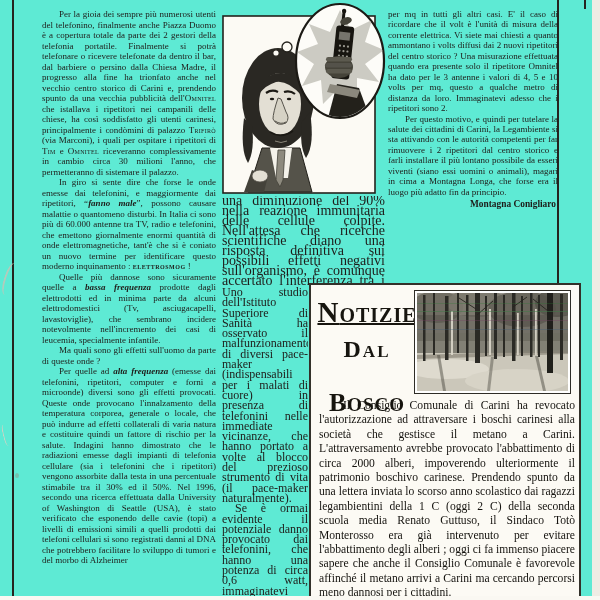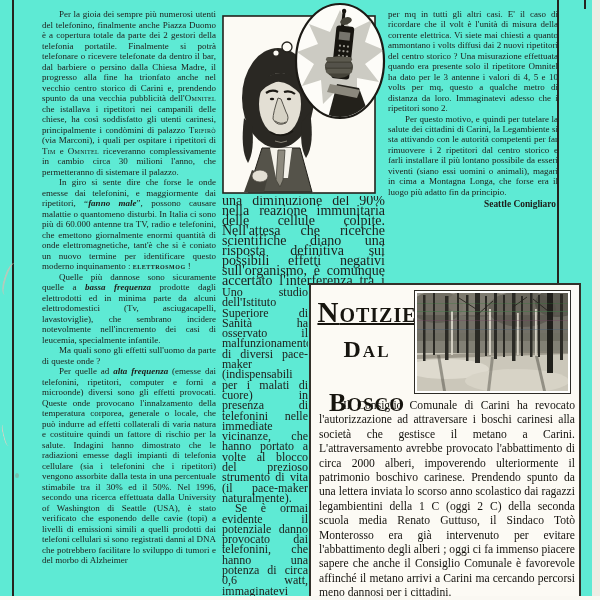--- a/index.html
+++ b/index.html
@@ -141,21 +141,21 @@
     <p class="noind">una diminuzione del 90% nella reazione immunitaria delle cellule colpite. Nell'attesa che ricerche scientifiche diano una risposta definitiva sui possibili effetti negativi sull'organismo, è comunque accertato l'interferenza tra i telefonini e altri apparecchi elettronici di vario genere : infatti sugli aerei e negli ospedali è severamente vietato il loro uso.</p>
   </div>
   <div id="col2narrow" class="col">
     <p class="noind">Uno studio dell'Istituto Superiore di Sanità ha osservato il malfunzionamento di diversi pace-maker (indispensabili per i malati di cuore) in presenza di telefonini nelle immediate vicinanze, che hanno portato a volte al blocco del prezioso strumento di vita (il pace-maker naturalmente).</p>
     <p class="ind">Se è ormai evidente il potenziale danno provocato dai telefonini, che hanno una potenza di circa 0,6 watt, immaginatevi cosa possono provocare i ripetitori, che hanno potenze superiori ai 25 watt (oltre 40 volte più potenti). L'Italia si è da poco dotata di una nuova direttiva per l'installazione di ripetitori nei centri urbani; essa prevede che il campo prodotto dai ripetitori non deve superare i 6 volt</p>
   </div>
 
   <div id="col3" class="col">
     <p class="noind">per mq in tutti gli altri casi. E' il caso di ricordare che il volt è l'unità di misura della corrente elettrica. Vi siete mai chiesti a quanto ammontano i volts diffusi dai 2 nuovi ripetitori del centro storico ? Una misurazione effettuata quando era presente solo il ripetitore Omnitel ha dato per le 3 antenne i valori di 4, 5 e 10 volts per mq, questo a qualche metro di distanza da loro. Immaginatevi adesso che i ripetitori sono 2.</p>
     <p class="ind">Per questo motivo, e quindi per tutelare la salute dei cittadini di Carini, la Legambiente si sta attivando con le autorità competenti per far rimuovere i 2 ripetitori dal centro storico e farli installare il più lontano possibile da esseri viventi (siano essi uomini o animali), magari in cima a Montagna Longa, che forse era il luogo più adatto fin da principio.</p>
-    <span class="signature">Seattle Conigliaro</span>
+    <span class="signature">Montagna Conigliaro</span>
   </div>
 
   <div id="notizie">
     <div class="notizie-title">
       <span class="tl tl1">Notizie</span>
       <span class="tl tl2">dal</span>
       <span class="tl tl3">Bosco</span>
     </div>
     <div class="notizie-photo">
       <svg viewBox="0 0 151 98" preserveAspectRatio="none" xmlns="http://www.w3.org/2000/svg">

